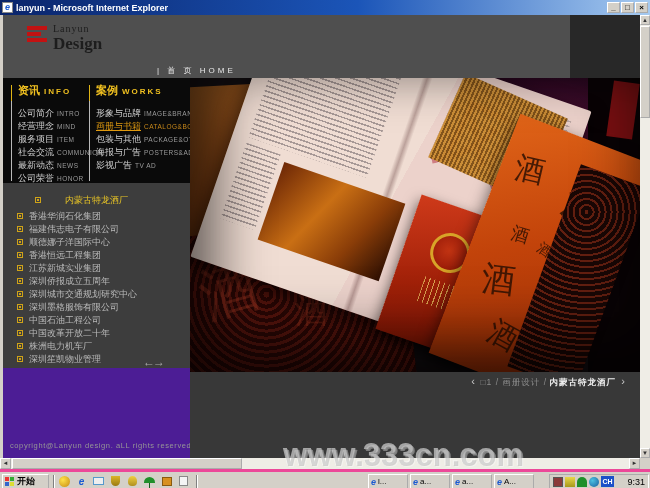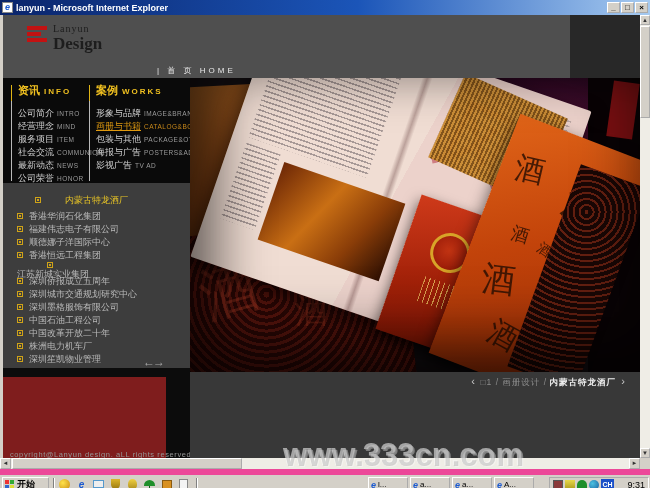--- a/index.html
+++ b/index.html
@@ -58,21 +58,21 @@
   
   .list-panel{left:0;top:168px;width:187px;height:185px;background:#3d3d3d;}
   .client-row{position:absolute;left:14px;display:flex;align-items:center;height:12px;cursor:pointer;}
   .bullet{width:6px;height:6px;border:1px solid #cfa318;margin-right:6px;position:relative;flex:0 0 auto;}
   .bullet i{position:absolute;left:1px;top:1px;width:2px;height:2px;background:#cfa318;}
   .client-row span{color:#b9b9b9;font-size:9px;white-space:nowrap;}
   .client-row.active span{color:#e8c425;margin-left:18px;}
   .pager{position:absolute;left:140px;top:172px;color:#a9a9a9;font-size:12px;letter-spacing:-2px;cursor:pointer;}
 
   
-  .bottom-gray{left:0;top:362px;width:163px;height:90px;background:#7f1d1d;}
+  .bottom-gray{left:0;top:353px;width:187px;height:90px;background:#4c1d95;}
   .copyright{position:absolute;left:7px;top:73px;color:#969696;font-size:7.5px;letter-spacing:.6px;white-space:nowrap;}
 
   
   .main-dark{left:187px;top:63px;width:450px;height:380px;background:#383838;}
   .montage{position:absolute;left:0;top:0;width:450px;height:294px;background:#151013;overflow:hidden;}
   .m-fabric{position:absolute;left:-12px;top:6px;width:155px;height:292px;transform:rotate(-3deg);
     background:linear-gradient(155deg,#9a5a20 0%,#7a3c12 35%,#47200a 70%,#1f0e04 100%);}
   .m-purple{position:absolute;left:230px;top:-6px;width:225px;height:140px;
     background:radial-gradient(ellipse at 60% 45%,#551238 0%,#2a0820 55%,#120410 100%);}
   .m-darkright{position:absolute;left:398px;top:0;width:52px;height:294px;background:#0a0406;}
@@ -111,21 +111,21 @@
   .m-vignette{position:absolute;left:0;top:0;width:450px;height:294px;
     box-shadow:inset 0 -34px 60px rgba(0,0,0,.55),inset 34px 0 50px rgba(0,0,0,.35);}
 
   .caption-bar{position:absolute;left:0;top:294px;width:450px;height:18px;
     text-align:right;padding-right:12px;font-size:8.5px;line-height:18px;white-space:nowrap;}
   .caption-bar .arr{color:#c9c9c9;font-size:11px;cursor:pointer;padding:0 3px;}
   .caption-bar .meta{color:#8d8d8d;letter-spacing:1px;margin-top:40px;}
   .caption-bar .client{color:#ececec;font-weight:bold;letter-spacing:1px;}
 
   
-  .taskbar{left:0;top:469px;width:650px;height:19px;background:#d4d0c8;border-top:6px solid #ec4899;}
+  .taskbar{left:0;top:469px;width:650px;height:19px;background:#d4d0c8;border-top:3px solid #ec4899;}
   .startbtn{position:absolute;left:2px;top:2px;width:47px;height:15px;background:#d4d0c8;
     border:1px outset #fff;display:flex;align-items:center;gap:3px;padding-left:2px;cursor:pointer;}
   .winflag{width:9px;height:9px;display:grid;grid-template-columns:4px 4px;grid-template-rows:4px 4px;gap:1px;}
   .winflag b:nth-child(1){background:#e33;}.winflag b:nth-child(2){background:#3a3;}
   .winflag b:nth-child(3){background:#36c;}.winflag b:nth-child(4){background:#dd3;}
   .startbtn span{font-size:9px;font-weight:bold;color:#000;}
   .ql{position:absolute;top:3px;width:13px;height:13px;font-size:10px;line-height:13px;text-align:center;cursor:pointer;}
   .tb-sep{position:absolute;top:3px;width:2px;height:13px;border-left:1px solid #808080;border-right:1px solid #fff;}
   .taskbtn{position:absolute;top:2px;width:40px;height:15px;background:#d4d0c8;border:1px outset #fff;
     display:flex;align-items:center;gap:2px;padding:0 2px;cursor:pointer;}
@@ -231,21 +231,21 @@
             <i></i>
           </span>
           <span>顺德娜子洋国际中心</span>
         </div>
       <div class="client-row" style="top:66px;">
           <span class="bullet">
             <i></i>
           </span>
           <span>香港恒远工程集团</span>
         </div>
-      <div class="client-row" style="top:79px;flex-direction:column;">
+      <div class="client-row" style="top:79px;">
           <span class="bullet">
             <i></i>
           </span>
           <span>江苏新城实业集团</span>
         </div>
       <div class="client-row" style="top:92px;">
           <span class="bullet">
             <i></i>
           </span>
           <span>深圳侨报成立五周年</span>

